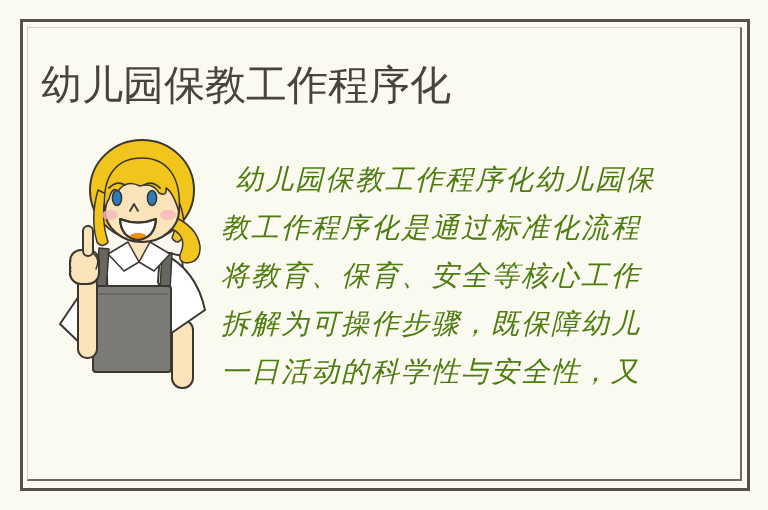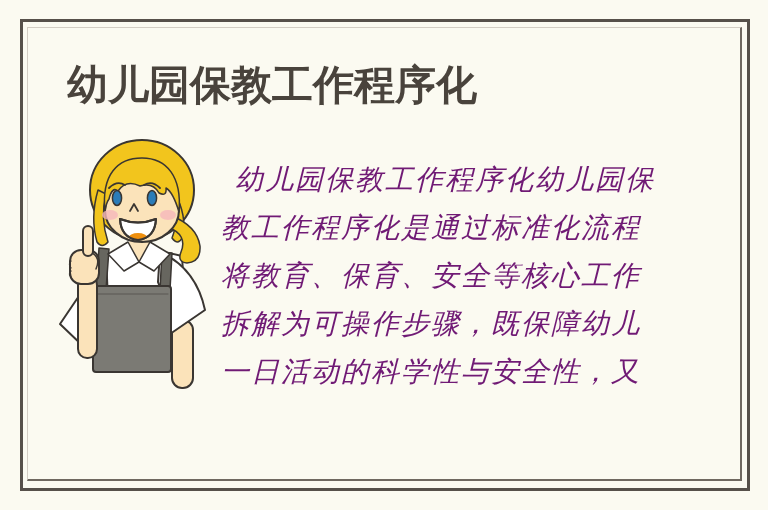--- a/index.html
+++ b/index.html
@@ -20,46 +20,46 @@
     position: absolute;
     left: 27px; top: 27px;
     width: 712px; height: 451px;
     border-style: solid;
     border-width: 1px 2px 2px 1px;
     border-color: var(--inner_frame_light, #d3cdc4) var(--inner_frame_dark, #6f6860)
                   var(--inner_frame_dark, #6f6860) var(--inner_frame_light, #d3cdc4);
   }
   .page-title {
     position: absolute;
-    left: 67px; top: 62px;
+    left: 41px; top: 62px;
     margin: 0;
     font-size: 41px;
     line-height: 46px;
-    font-weight: 700;
+    font-weight: 400;
     color: #49433c;
     white-space: nowrap;
   }
   .figure {
     position: absolute;
     left: 56px; top: 132px;
     width: 158px; height: 262px;
   }
   .figure path, .figure rect, .figure ellipse, .figure line {
     stroke-linejoin: round;
     stroke-linecap: round;
   }
   .body-text {
     position: absolute;
     left: 221px; top: 156px;
     width: 442px;
     margin: 0;
     font-size: 28px;
     line-height: 48px;
     letter-spacing: 2px;
-    color: #701a75;
+    color: #4d7c0f;
     white-space: pre-line;
     text-indent: 14px;
     font-style: italic; 
   }
 </style>
 </head>
 <body>
 
 <div class="outer-frame"></div>
 <div class="inner-frame"></div>

